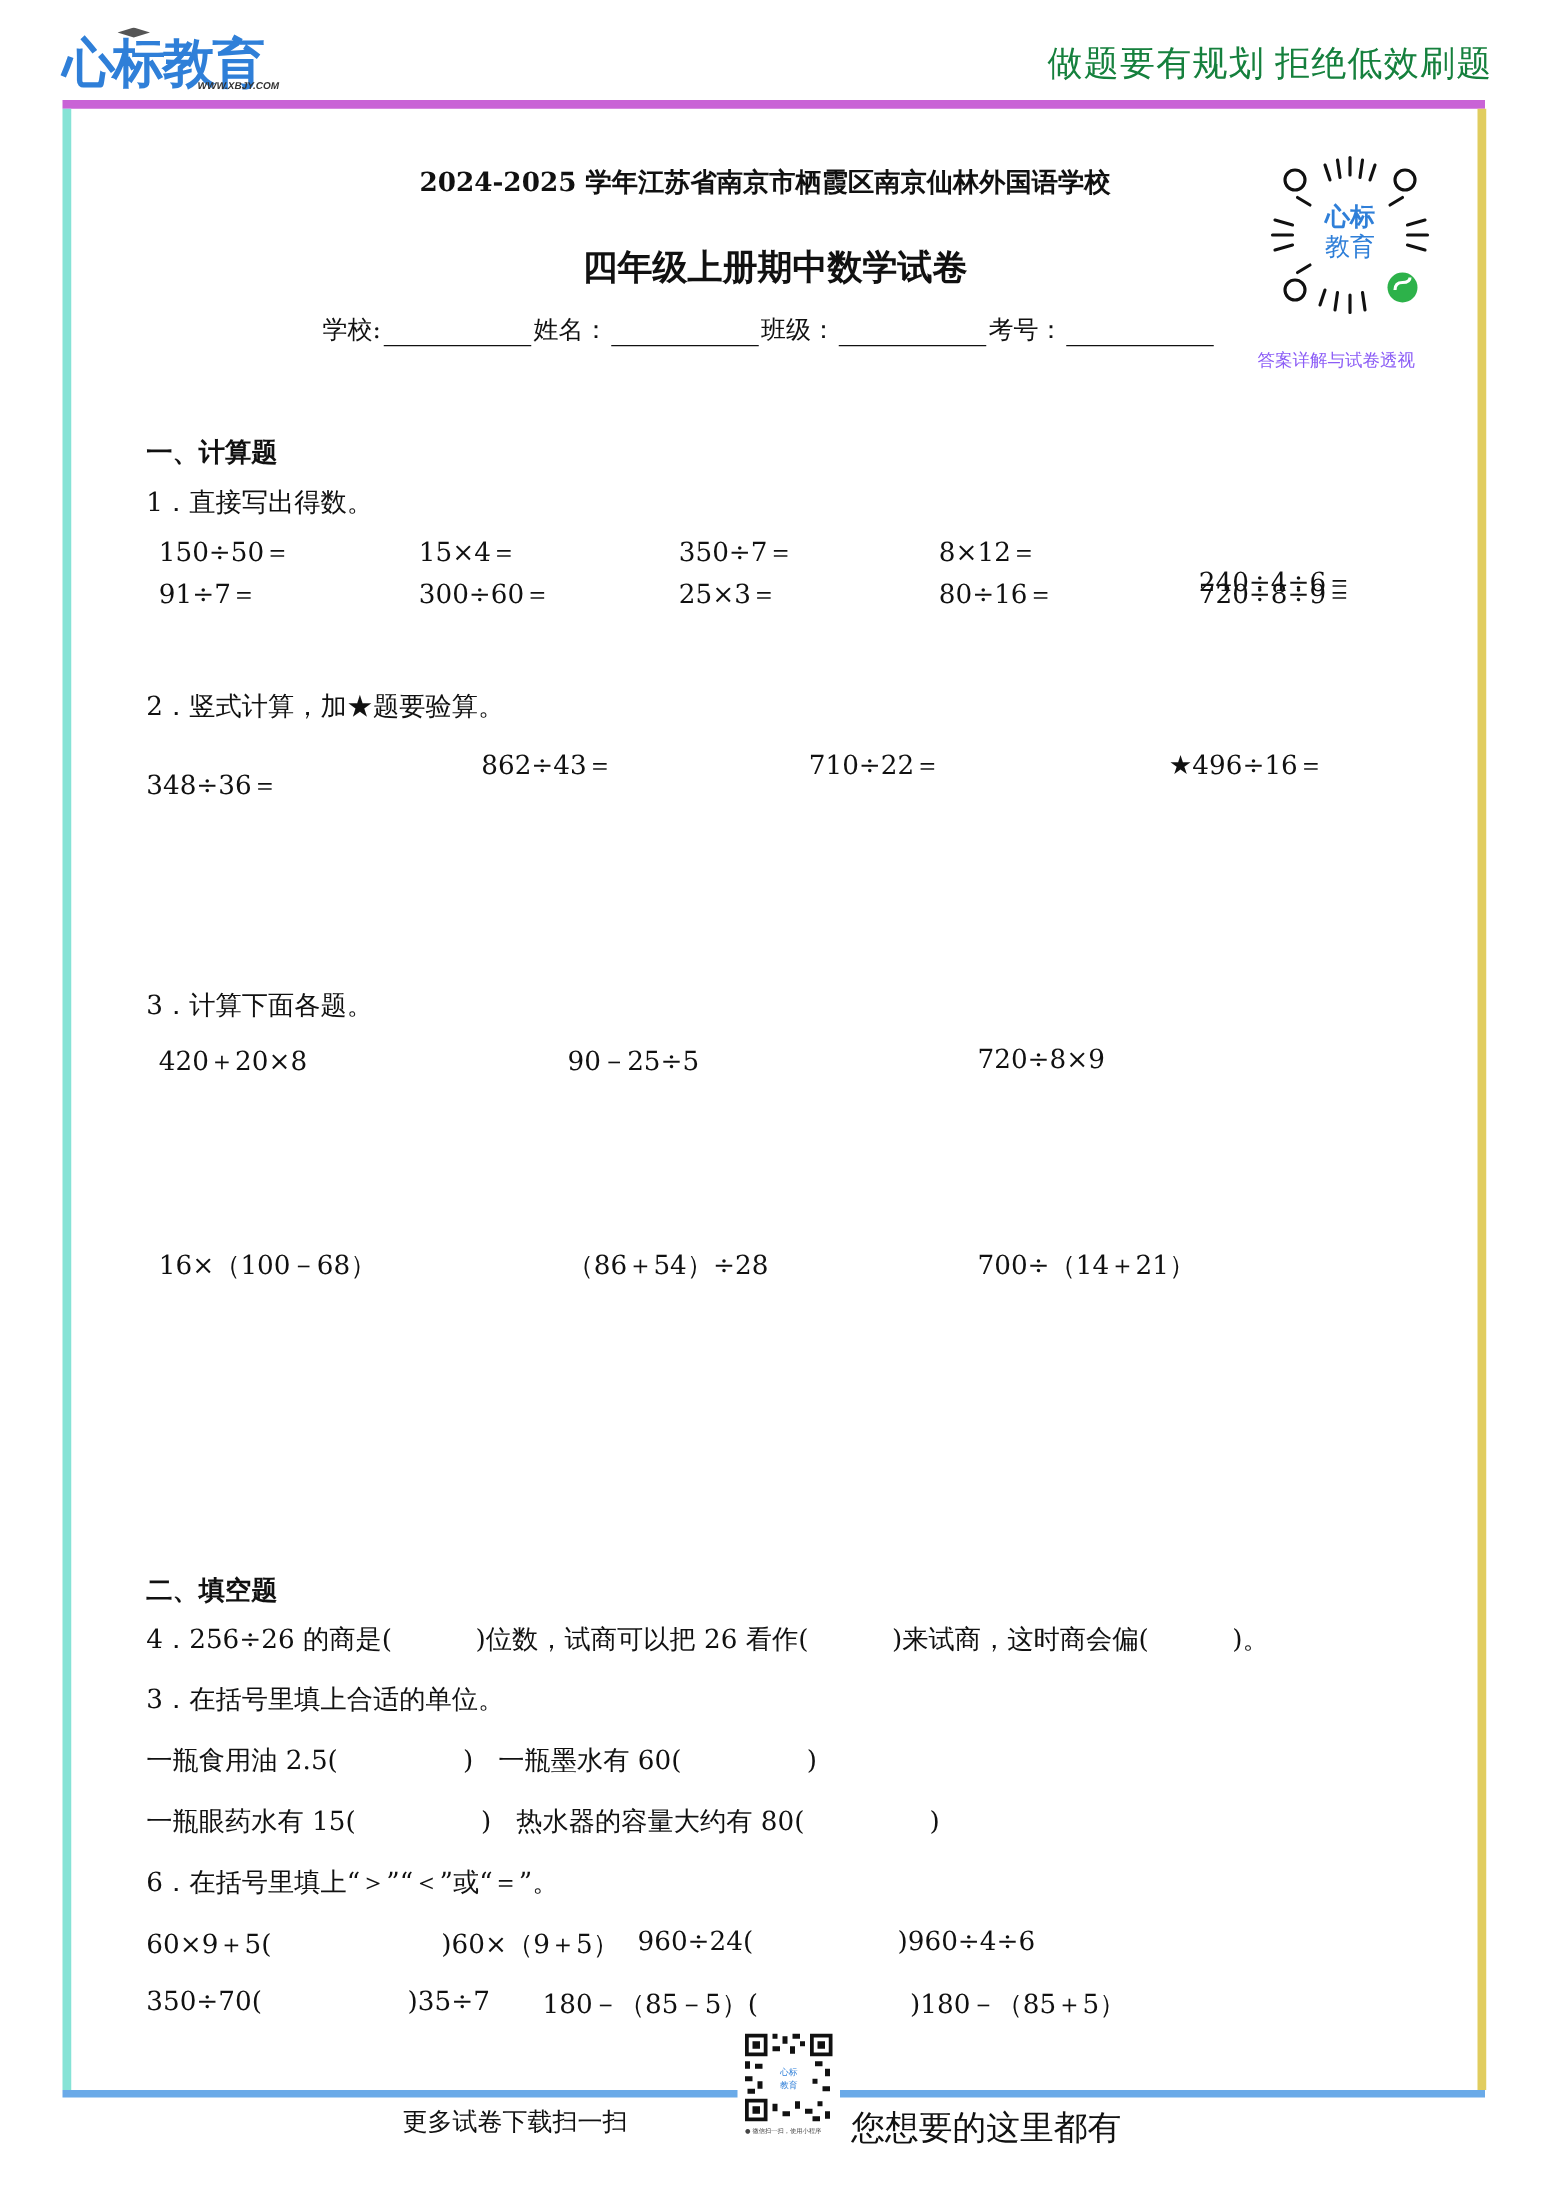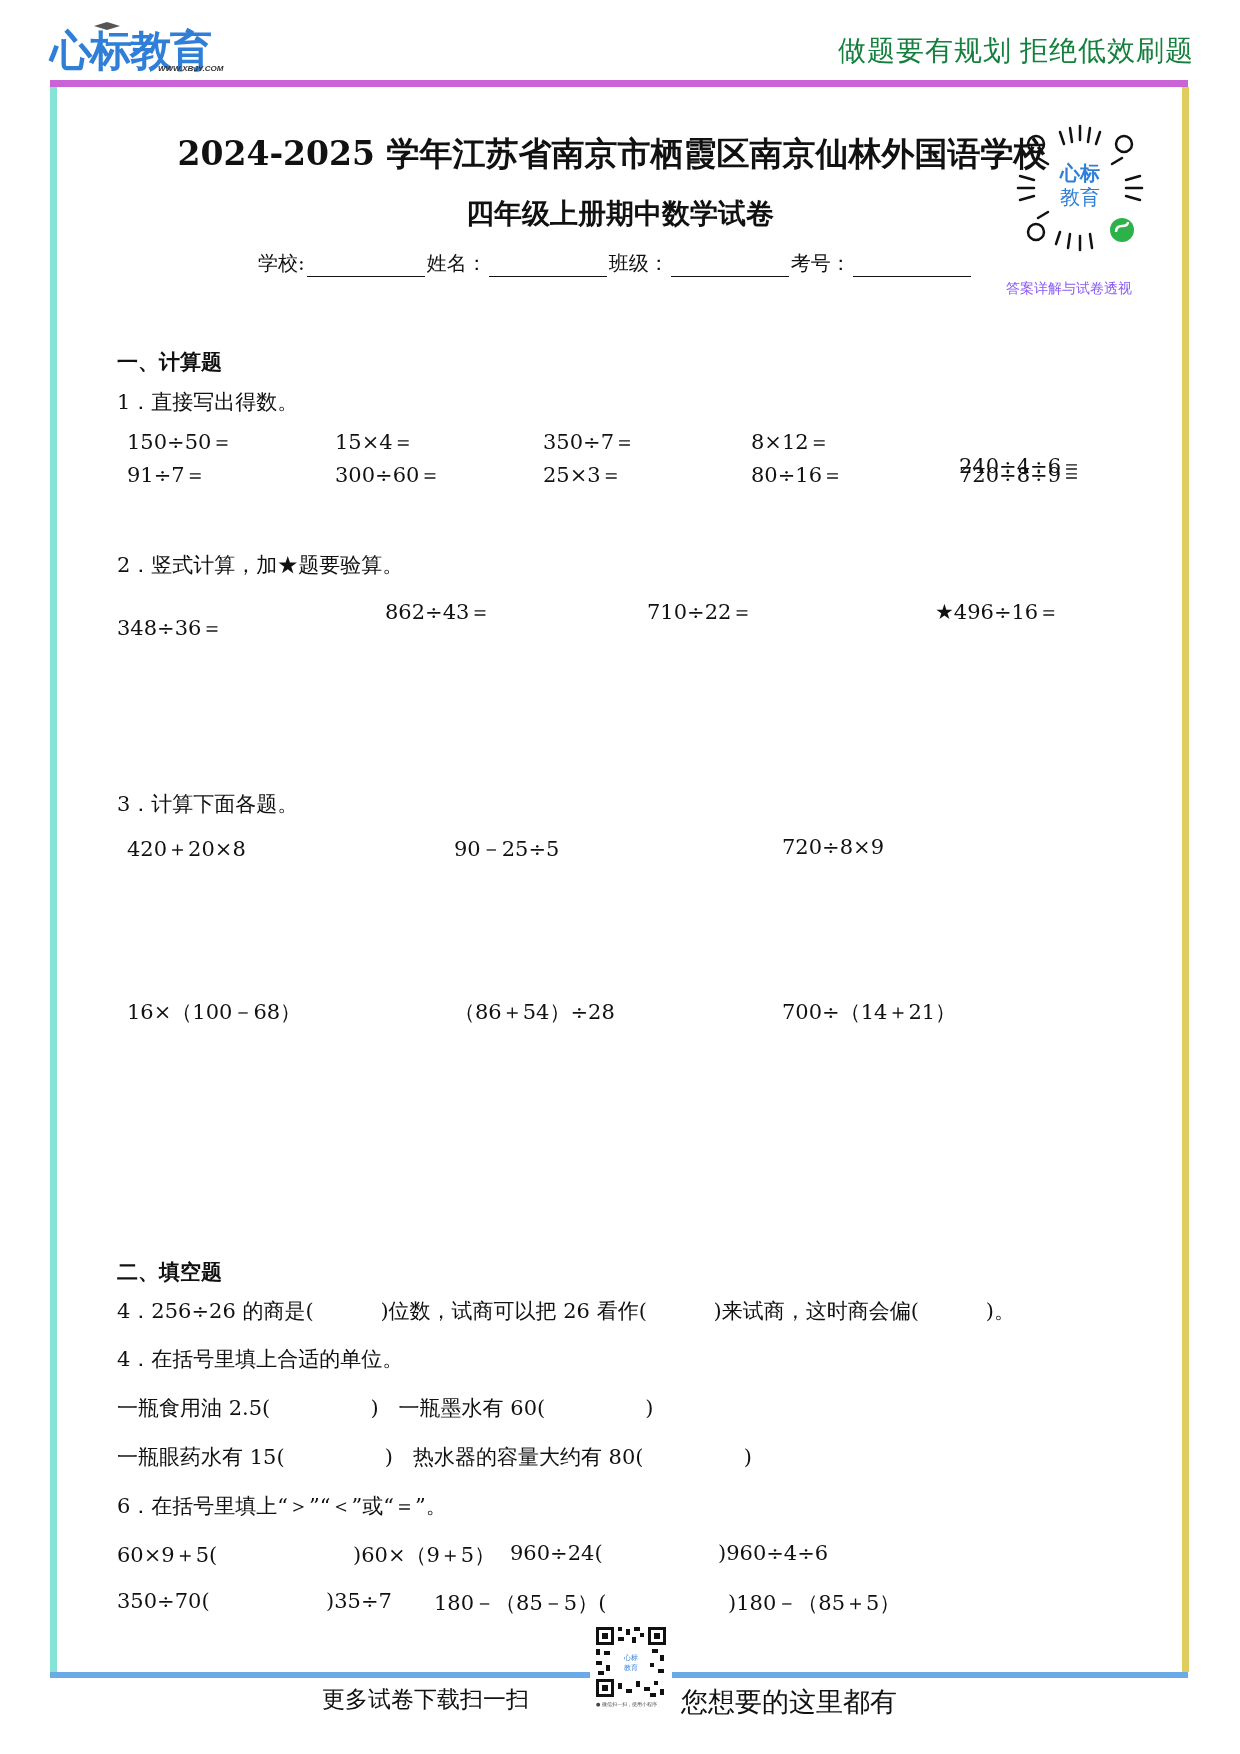--- a/index.html
+++ b/index.html
@@ -18,38 +18,38 @@
             font-family:"Liberation Serif","DejaVu Serif",serif; }
 
   
   .bar-top { left:50px; top:80px; width:1138px; height:7px; background:#c963d6; }
   .bar-left { left:50px; top:87px; width:7px; height:1585px; background:#86e3d6; }
   .bar-right { left:1182px; top:87px; width:7px; height:1585px; background:#e1cd5f; }
   .bar-bottom-l { left:50px; top:1672px; width:540px; height:6px; background:#6aaae8; }
   .bar-bottom-r { left:672px; top:1672px; width:516px; height:6px; background:#6aaae8; }
 
   
-  .title1 { left:0; width:1240px; top:132px; text-align:center; font-size:33px; font-weight:bold;
+  .title1 { left:0; width:1240px; top:132px; text-align:center; font-size:21px; font-weight:bold;
             padding-right:0; letter-spacing:0px; }
   .title1 span { display:inline-block; transform:translateX(-8px); }
   .title2 { left:0; width:1240px; top:195px; text-align:center; font-size:28px; font-weight:bold; }
   .fields { left:258px; top:250px; font-size:20px; }
   .fields .blank { display:inline-block; width:118px; border-bottom:1.5px solid #111; height:20px; vertical-align:bottom; margin:0 2px; }
 
   
   .qr-top { left:1010px; top:118px; width:140px; height:140px; }
   .qr-top-cap { left:1006px; top:280px; font-size:14px; font-family:"DejaVu Sans","Liberation Sans",sans-serif; color:#8b5cf6; }
 
   
   .sec { font-size:21px; font-weight:bold; font-family:"DejaVu Sans","Liberation Sans",sans-serif; }
   .q { font-size:21px; }
   .expr { font-size:21px; }
 
   
-  .foot-l { left:322px; top:1684px; font-size:23px; font-family:"DejaVu Sans","Liberation Sans",sans-serif; color:#111; }
+  .foot-l { left:322px; top:1684px; font-size:20px; font-family:"DejaVu Sans","Liberation Sans",sans-serif; color:#111; }
   .foot-r { left:681px; top:1684px; font-size:27px; font-family:"DejaVu Sans","Liberation Sans",sans-serif; color:#111; }
   .qr-bot { left:594px; top:1625px; width:74px; height:74px; }
   .qr-bot-cap { left:596px; top:1701px; font-size:5px; color:#444; font-family:"DejaVu Sans",sans-serif; }
 </style>
 </head>
 <body>
 
 <div class="abs logo">
   <span class="logo-main">心标教育</span>
   <svg class="logo-cap" viewBox="0 0 26 10">
@@ -130,21 +130,21 @@
 <div class="abs expr" style="left:127px;top:835px;">420＋20×8</div>
 <div class="abs expr" style="left:454px;top:835px;">90－25÷5</div>
 <div class="abs expr" style="left:782px;top:835px;">720÷8×9</div>
 
 <div class="abs expr" style="left:127px;top:998px;">16×（100－68）</div>
 <div class="abs expr" style="left:454px;top:998px;">（86＋54）÷28</div>
 <div class="abs expr" style="left:782px;top:998px;">700÷（14＋21）</div>
 
 <div class="abs sec" style="left:117px;top:1258px;">二、填空题</div>
 <div class="abs q" style="left:117px;top:1297px;white-space:pre;">4．256÷26 的商是(          )位数，试商可以把 26 看作(          )来试商，这时商会偏(          )。</div>
-<div class="abs q" style="left:117px;top:1345px;">4．在括号里填上合适的单位。</div>
+<div class="abs q" style="left:117px;top:1345px;">3．在括号里填上合适的单位。</div>
 <div class="abs q" style="left:117px;top:1394px;white-space:pre;">一瓶食用油 2.5(               )   一瓶墨水有 60(               )</div>
 <div class="abs q" style="left:117px;top:1443px;white-space:pre;">一瓶眼药水有 15(               )   热水器的容量大约有 80(               )</div>
 
 <div class="abs q" style="left:117px;top:1492px;">6．在括号里填上“＞”“＜”或“＝”。</div>
 <div class="abs expr" style="left:117px;top:1541px;">60×9＋5(</div>
 <div class="abs expr" style="left:338px;top:1541px;margin-left:15px;">)60×（9＋5）</div>
 <div class="abs expr" style="left:510px;top:1541px;">960÷24(</div>
 <div class="abs expr" style="left:718px;top:1541px;">)960÷4÷6</div>
 
 <div class="abs expr" style="left:117px;top:1589px;">350÷70(</div>

